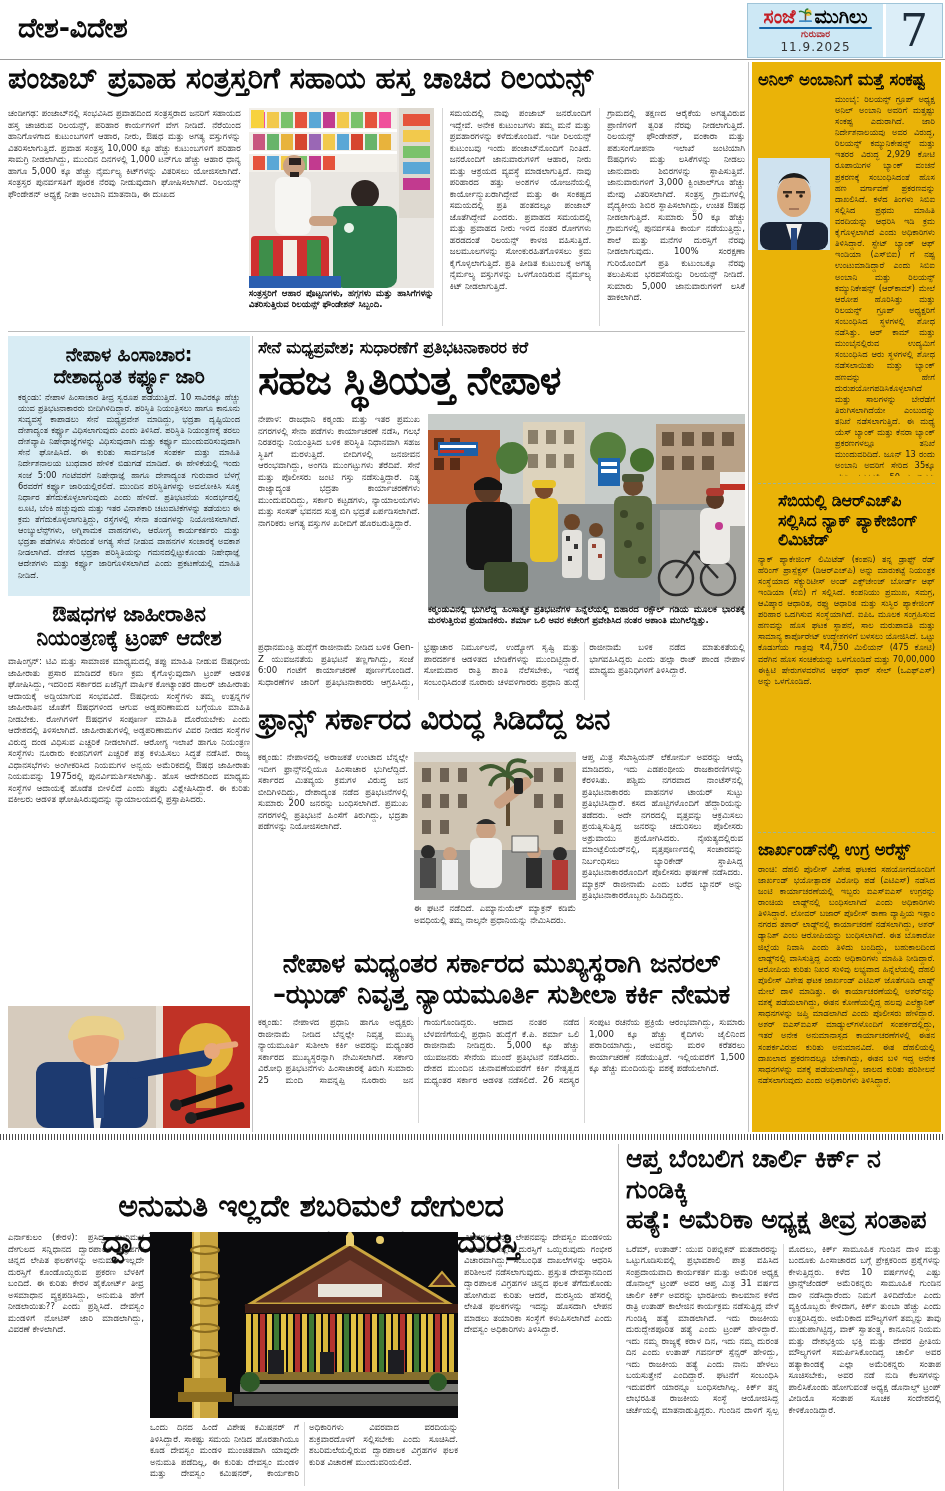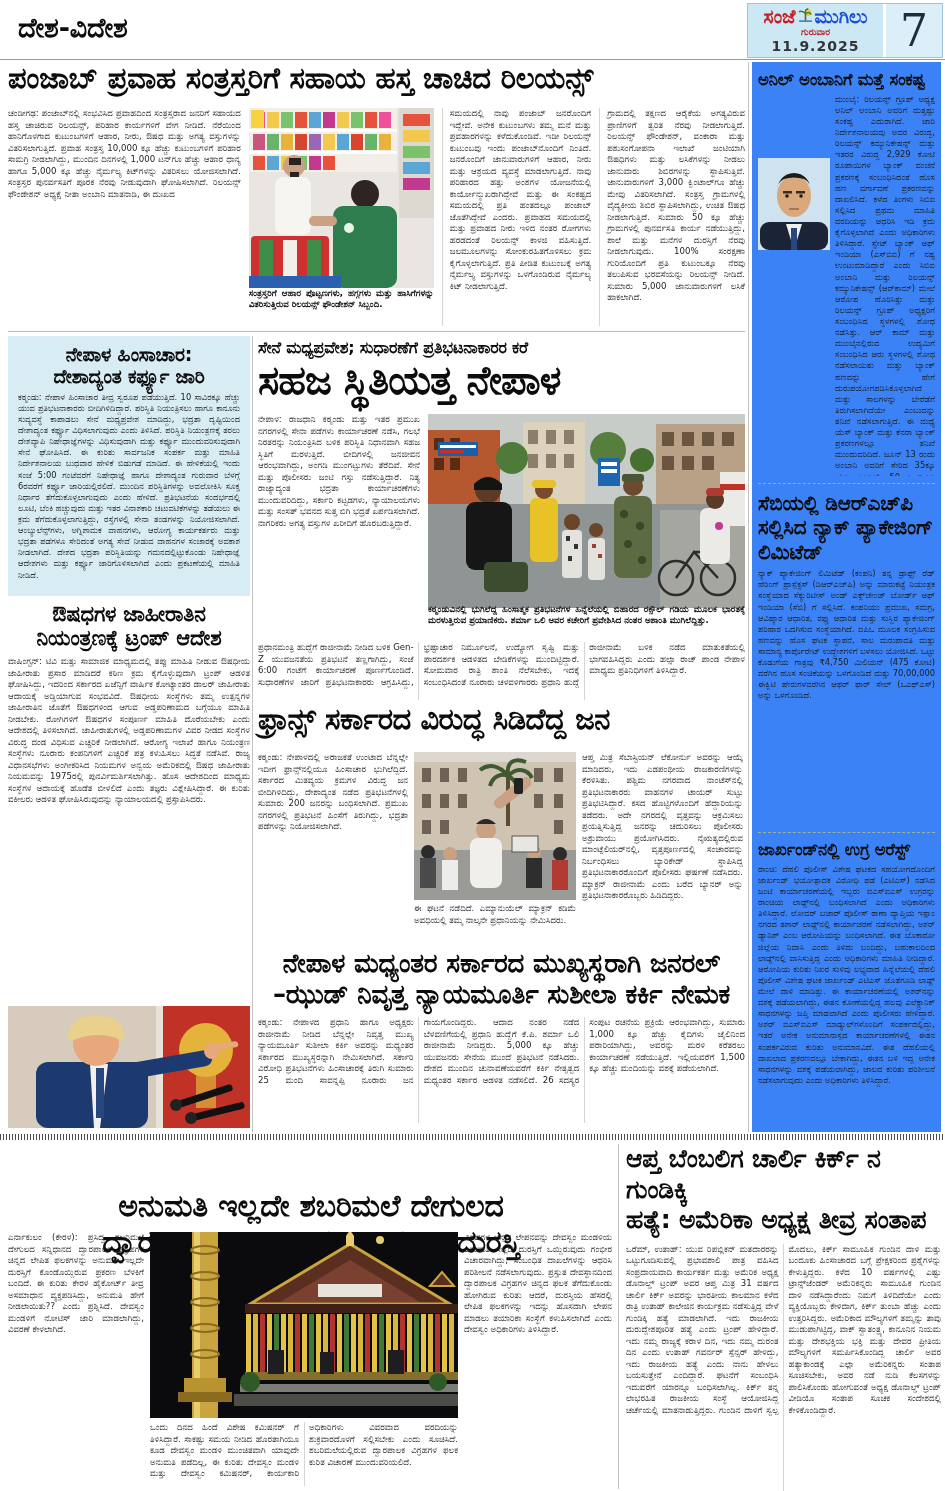--- a/index.html
+++ b/index.html
@@ -14,26 +14,26 @@
   .hrule{position:absolute;height:1px;background:#9a9a9a;}
   .vrule{position:absolute;width:1px;background:#c2c2c2;}
   .hatch{position:absolute;height:6px;background:repeating-linear-gradient(90deg,#4a4a4a 0 1px,transparent 1px 3px);}
   .photo{position:relative;overflow:hidden;background:#cfcfcf;}
   .photo svg{display:block;}
   
   .masthead{display:flex;border:1px solid #9fc4d8;}
   .mh-left{flex:1;background:#cde8f5;display:flex;flex-direction:column;align-items:center;justify-content:center;gap:1px;padding:3px 2px;}
   .mh-brand{font-size:19px;font-weight:bold;display:flex;align-items:center;gap:2px;line-height:1;}
   .mh-brand .b1{color:#c41e25;}
-  .mh-brand .b2{color:#1d4ed8;}
+  .mh-brand .b2{color:#000000;}
   .mh-sub{font-size:9px;font-weight:bold;color:#b0272c;line-height:1.1;text-align:right;}
-  .mh-date{font-size:14px;font-weight:bold;color:#333;letter-spacing:1px;line-height:1.1;}
+  .mh-date{font-size:12px;font-weight:normal;color:#333;letter-spacing:1px;line-height:1.1;}
   .mh-num{width:56px;background:#dceef8;border-left:3px solid #ffffff;display:flex;align-items:center;justify-content:center;
           font-family:"DejaVu Serif","Liberation Serif",serif;font-size:44px;color:#1d2c3a;}
-  .rail{background:#3b82f6;padding:8px 6px;box-sizing:border-box;}
+  .rail{background:#eab308;padding:8px 6px;box-sizing:border-box;}
   .rail h3{margin:0 0 4px 0;font-size:16.5px;line-height:1.2;}
   .rail .art{overflow:hidden;}
   .rail-div{border-top:1px dashed #9bb39b;margin:7px 0;}
   .center-head{text-align:center;}
 </style>
 </head>
 <body>
 
 <div class="page">
 
@@ -324,21 +324,21 @@
             <rect x="38" y="33" width="9" height="2.5" fill="#3a2c20"></rect>
           <circle cx="29" cy="38" r="1.8" fill="#241a12"></circle>
             <circle cx="43" cy="38" r="1.8" fill="#241a12"></circle>
           <rect x="31" y="50" width="10" height="2" fill="#a5775a"></rect>
         </svg>
       </div>
       <div class="body-txt" style="font-size:8.3px;height:382px;">ಮುಂಬೈ: ರಿಲಯನ್ಸ್ ಗ್ರೂಪ್ ಅಧ್ಯಕ್ಷ ಅನಿಲ್ ಅಂಬಾನಿ ಅವರಿಗೆ ಮತ್ತಷ್ಟು ಸಂಕಷ್ಟ ಎದುರಾಗಿದೆ. ಜಾರಿ ನಿರ್ದೇಶನಾಲಯವು ಅವರ ವಿರುದ್ಧ, ರಿಲಯನ್ಸ್ ಕಮ್ಯುನಿಕೇಷನ್ಸ್ ಮತ್ತು ಇತರರ ವಿರುದ್ಧ 2,929 ಕೋಟಿ ರೂಪಾಯಿಗಳ ಬ್ಯಾಂಕ್ ವಂಚನೆ ಪ್ರಕರಣಕ್ಕೆ ಸಂಬಂಧಿಸಿದಂತೆ ಹೊಸ ಹಣ ವರ್ಗಾವಣೆ ಪ್ರಕರಣವನ್ನು ದಾಖಲಿಸಿದೆ. ಕಳೆದ ತಿಂಗಳು ಸಿಬಿಐ ಸಲ್ಲಿಸಿದ ಪ್ರಥಮ ಮಾಹಿತಿ ವರದಿಯನ್ನು ಆಧರಿಸಿ ಇಡಿ ಕ್ರಮ ಕೈಗೊಳ್ಳಲಾಗಿದೆ ಎಂದು ಅಧಿಕಾರಿಗಳು ತಿಳಿಸಿದ್ದಾರೆ. ಸ್ಟೇಟ್ ಬ್ಯಾಂಕ್ ಆಫ್ ಇಂಡಿಯಾ (ಎಸ್‌ಬಿಐ) ಗೆ ನಷ್ಟ ಉಂಟುಮಾಡಿದ್ದಾರೆ ಎಂದು ಸಿಬಿಐ ಅಂಬಾನಿ ಮತ್ತು ರಿಲಯನ್ಸ್ ಕಮ್ಯುನಿಕೇಷನ್ಸ್ (ಆರ್‌ಕಾಮ್) ಮೇಲೆ ಆರೋಪ ಹೊರಿಸಿತ್ತು ಮತ್ತು ರಿಲಯನ್ಸ್ ಗ್ರೂಪ್ ಅಧ್ಯಕ್ಷರಿಗೆ ಸಂಬಂಧಿಸಿದ ಸ್ಥಳಗಳಲ್ಲಿ ಶೋಧ ನಡೆಸಿತ್ತು. ಆರ್ ಕಾಮ್ ಮತ್ತು ಮುಂಬೈನಲ್ಲಿರುವ ಉದ್ಯಮಿಗೆ ಸಂಬಂಧಿಸಿದ ಆರು ಸ್ಥಳಗಳಲ್ಲಿ ಶೋಧ ನಡೆಸಲಾಯಿತು ಮತ್ತು ಬ್ಯಾಂಕ್ ಹಣವನ್ನು ಹೇಗೆ ದುರುಪಯೋಗಪಡಿಸಿಕೊಳ್ಳಲಾಗಿದೆ ಮತ್ತು ಸಾಲಗಳನ್ನು ಬೇರೆಡೆಗೆ ತಿರುಗಿಸಲಾಗಿದೆಯೇ ಎಂಬುದನ್ನು ತನಿಖೆ ನಡೆಸಲಾಗುತ್ತಿದೆ. ಈ ಮಧ್ಯೆ ಯೆಸ್ ಬ್ಯಾಂಕ್ ಮತ್ತು ಕೆನರಾ ಬ್ಯಾಂಕ್ ಪ್ರಕರಣಗಳಲ್ಲೂ ತನಿಖೆ ಮುಂದುವರಿದಿದೆ. ಜೂನ್ 13 ರಂದು ಅಂಬಾನಿ ಅವರಿಗೆ ಸೇರಿದ 35ಕ್ಕೂ ಹೆಚ್ಚು ಸ್ಥಳಗಳಲ್ಲಿ, 50 ಕಂಪನಿಗಳು ಮತ್ತು 25 ಜನರ ಮೇಲೆ ಶೋಧ ನಡೆಸಲಾಗಿತ್ತು. ಬ್ಯಾಂಕ್‌ಗಳಿಗೆ ಸುಮಾರು 3,000 ಕೋಟಿ ರೂ. ವಂಚಿಸಿದ ಆರೋಪದ ಕುರಿತು ಏಜೆನ್ಸಿ ತನಿಖೆ ನಡೆಸುತ್ತಿದೆ ಎಂದು ಮೂಲಗಳು ತಿಳಿಸಿವೆ. ಆರೋಪಗಳನ್ನು ಅಂಬಾನಿ ನಿರಾಕರಿಸಿದ್ದು, ಕಾನೂನು ಹೋರಾಟ ನಡೆಸುವುದಾಗಿ ತಮ್ಮ ವಕೀಲರ ಮೂಲಕ ಬರೆದ ಪತ್ರದಲ್ಲಿ ತಿಳಿಸಿದ್ದಾರೆ.</div>
     </div>
     <div class="rail-div"></div>
     <div class="art" style="height:334px;">
-      <h3 class="hl" style="font-size:20px;line-height:1.22;">ಸೆಬಿಯಲ್ಲಿ ಡಿಆರ್‌ಎಚ್‌ಪಿ ಸಲ್ಲಿಸಿದ ನ್ಯಾಕ್ ಪ್ಯಾಕೇಜಿಂಗ್ ಲಿಮಿಟೆಡ್</h3>
+      <h3 class="hl" style="font-size:16px;line-height:1.22;margin-left:20px;">ಸೆಬಿಯಲ್ಲಿ ಡಿಆರ್‌ಎಚ್‌ಪಿ ಸಲ್ಲಿಸಿದ ನ್ಯಾಕ್ ಪ್ಯಾಕೇಜಿಂಗ್ ಲಿಮಿಟೆಡ್</h3>
       <div class="body-txt" style="font-size:8.3px;height:262px;">ನ್ಯಾಕ್ ಪ್ಯಾಕೇಜಿಂಗ್ ಲಿಮಿಟೆಡ್ (ಕಂಪನಿ) ತನ್ನ ಡ್ರಾಫ್ಟ್ ರೆಡ್ ಹೆರಿಂಗ್ ಪ್ರಾಸ್ಪೆಕ್ಟಸ್ (ಡಿಆರ್‌ಎಚ್‌ಪಿ) ಅನ್ನು ಮಾರುಕಟ್ಟೆ ನಿಯಂತ್ರಕ ಸಂಸ್ಥೆಯಾದ ಸೆಕ್ಯುರಿಟೀಸ್ ಅಂಡ್ ಎಕ್ಸ್‌ಚೇಂಜ್ ಬೋರ್ಡ್ ಆಫ್ ಇಂಡಿಯಾ (ಸೆಬಿ) ಗೆ ಸಲ್ಲಿಸಿದೆ. ಕಂಪನಿಯು ಪ್ರಮುಖ, ಸಮಗ್ರ, ಆವಿಷ್ಕಾರ ಆಧಾರಿತ, ರಫ್ತು ಆಧಾರಿತ ಮತ್ತು ಸುಸ್ಥಿರ ಪ್ಯಾಕೇಜಿಂಗ್ ಪರಿಹಾರ ಒದಗಿಸುವ ಸಂಸ್ಥೆಯಾಗಿದೆ. ಐಪಿಒ ಮೂಲಕ ಸಂಗ್ರಹಿಸುವ ಹಣವನ್ನು ಹೊಸ ಘಟಕ ಸ್ಥಾಪನೆ, ಸಾಲ ಮರುಪಾವತಿ ಮತ್ತು ಸಾಮಾನ್ಯ ಕಾರ್ಪೊರೇಟ್ ಉದ್ದೇಶಗಳಿಗೆ ಬಳಸಲು ಯೋಜಿಸಿದೆ. ಒಟ್ಟು ಕೊಡುಗೆಯ ಗಾತ್ರವು ₹4,750 ಮಿಲಿಯನ್ (475 ಕೋಟಿ) ವರೆಗಿನ ಹೊಸ ಸಂಚಿಕೆಯನ್ನು ಒಳಗೊಂಡಿದೆ ಮತ್ತು 70,00,000 ಈಕ್ವಿಟಿ ಷೇರುಗಳವರೆಗಿನ ಆಫರ್ ಫಾರ್ ಸೇಲ್ (ಒಎಫ್‌ಎಸ್) ಅನ್ನು ಒಳಗೊಂಡಿದೆ.</div>
     </div>
     <div class="rail-div"></div>
     <div class="art" style="height:290px;">
       <h3 class="hl" style="font-size:16.5px;">ಜಾರ್ಖಂಡ್‌ನಲ್ಲಿ ಉಗ್ರ ಅರೆಸ್ಟ್</h3>
       <div class="body-txt" style="font-size:8.3px;height:262px;">ರಾಂಚಿ: ದೆಹಲಿ ಪೊಲೀಸ್ ವಿಶೇಷ ಘಟಕದ ಸಹಯೋಗದೊಂದಿಗೆ ಜಾರ್ಖಂಡ್ ಭಯೋತ್ಪಾದಕ ವಿರೋಧಿ ಪಡೆ (ಎಟಿಎಸ್) ನಡೆಸಿದ ಜಂಟಿ ಕಾರ್ಯಾಚರಣೆಯಲ್ಲಿ ಇಬ್ಬರು ಐಎಸ್‌ಐಎಸ್ ಉಗ್ರರನ್ನು ರಾಂಚಿಯ ಲಾಡ್ಜ್‌ನಲ್ಲಿ ಬಂಧಿಸಲಾಗಿದೆ ಎಂದು ಅಧಿಕಾರಿಗಳು ತಿಳಿಸಿದ್ದಾರೆ. ಲೋವರ್ ಬಜಾರ್ ಪೊಲೀಸ್ ಠಾಣಾ ವ್ಯಾಪ್ತಿಯ ಇಸ್ಲಾಂ ನಗರದ ತಶಾರ್ ಲಾಡ್ಜ್‌ನಲ್ಲಿ ಕಾರ್ಯಾಚರಣೆ ನಡೆಸಲಾಗಿದ್ದು, ಅಶರ್ ಡ್ಯಾನಿಶ್ ಎಂಬ ಆರೋಪಿಯನ್ನು ಬಂಧಿಸಲಾಗಿದೆ. ಈತ ಬೊಕಾರೋ ಜಿಲ್ಲೆಯ ನಿವಾಸಿ ಎಂದು ತಿಳಿದು ಬಂದಿದ್ದು, ಬಹುಕಾಲದಿಂದ ಲಾಡ್ಜ್‌ನಲ್ಲಿ ವಾಸಿಸುತ್ತಿದ್ದ ಎಂದು ಅಧಿಕಾರಿಗಳು ಮಾಹಿತಿ ನೀಡಿದ್ದಾರೆ. ಆರೋಪಿಯ ಕುರಿತು ನಿಖರ ಸುಳಿವು ಲಭ್ಯವಾದ ಹಿನ್ನೆಲೆಯಲ್ಲಿ ದೆಹಲಿ ಪೊಲೀಸ್ ವಿಶೇಷ ಘಟಕ ಜಾರ್ಖಂಡ್ ಎಟಿಎಸ್ ಜೊತೆಗೂಡಿ ಲಾಡ್ಜ್ ಮೇಲೆ ದಾಳಿ ಮಾಡಿತ್ತು. ಈ ಕಾರ್ಯಾಚರಣೆಯಲ್ಲಿ ಅಶರ್‌ನನ್ನು ವಶಕ್ಕೆ ಪಡೆಯಲಾಗಿದ್ದು, ಈತನ ಕೋಣೆಯಲ್ಲಿದ್ದ ಹಲವು ಎಲೆಕ್ಟ್ರಾನಿಕ್ ಸಾಧನಗಳನ್ನು ಜಪ್ತಿ ಮಾಡಲಾಗಿದೆ ಎಂದು ಪೊಲೀಸರು ಹೇಳಿದ್ದಾರೆ. ಅಶರ್ ಐಎಸ್‌ಐಎಸ್ ಮಾಡ್ಯುಲ್‌ಗಳೊಂದಿಗೆ ಸಂಪರ್ಕದಲ್ಲಿದ್ದು, ಇತರೆ ಅನೇಕ ಅನುಮಾನಾಸ್ಪದ ಕಾರ್ಯಾಚರಣೆಗಳಲ್ಲಿ ಈತನ ಸಂಪರ್ಕವಿರುವ ಕುರಿತು ಅನುಮಾನವಿದೆ. ಈತ ದೆಹಲಿಯಲ್ಲಿ ದಾಖಲಾದ ಪ್ರಕರಣದಲ್ಲೂ ಬೇಕಾಗಿದ್ದು, ಈತನ ಬಳಿ ಇದ್ದ ಅನೇಕ ಸಾಧನಗಳನ್ನು ವಶಕ್ಕೆ ಪಡೆಯಲಾಗಿದ್ದು, ಜಾಲದ ಕುರಿತು ಪರಿಶೀಲನೆ ನಡೆಸಲಾಗುವುದು ಎಂದು ಅಧಿಕಾರಿಗಳು ತಿಳಿಸಿದ್ದಾರೆ.</div>
     </div>
   </div>
 
   <div class="hatch" style="left:0;top:1134px;width:945px;"></div>

